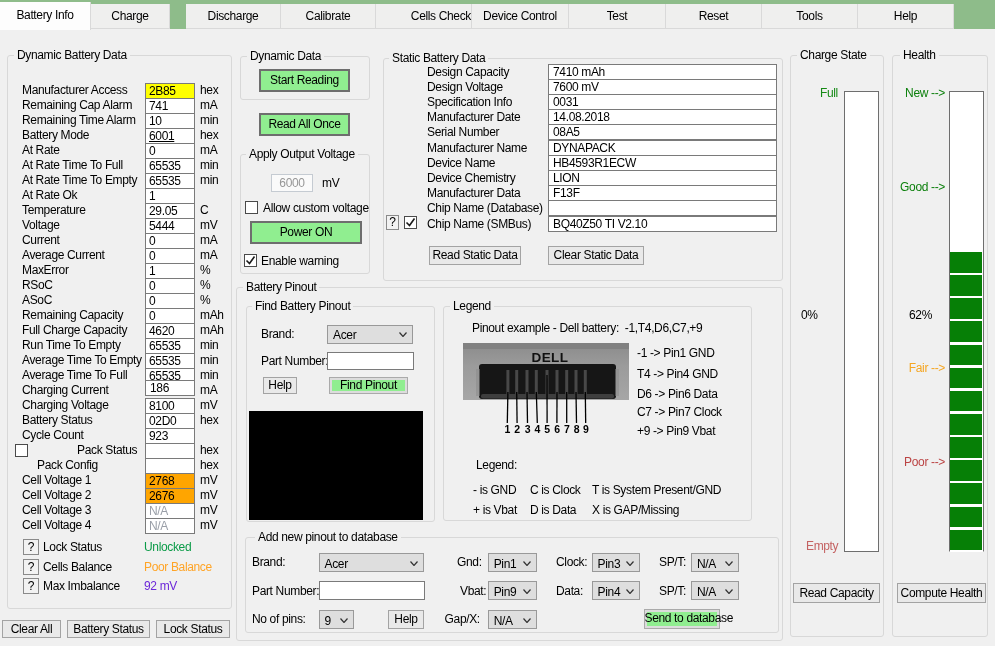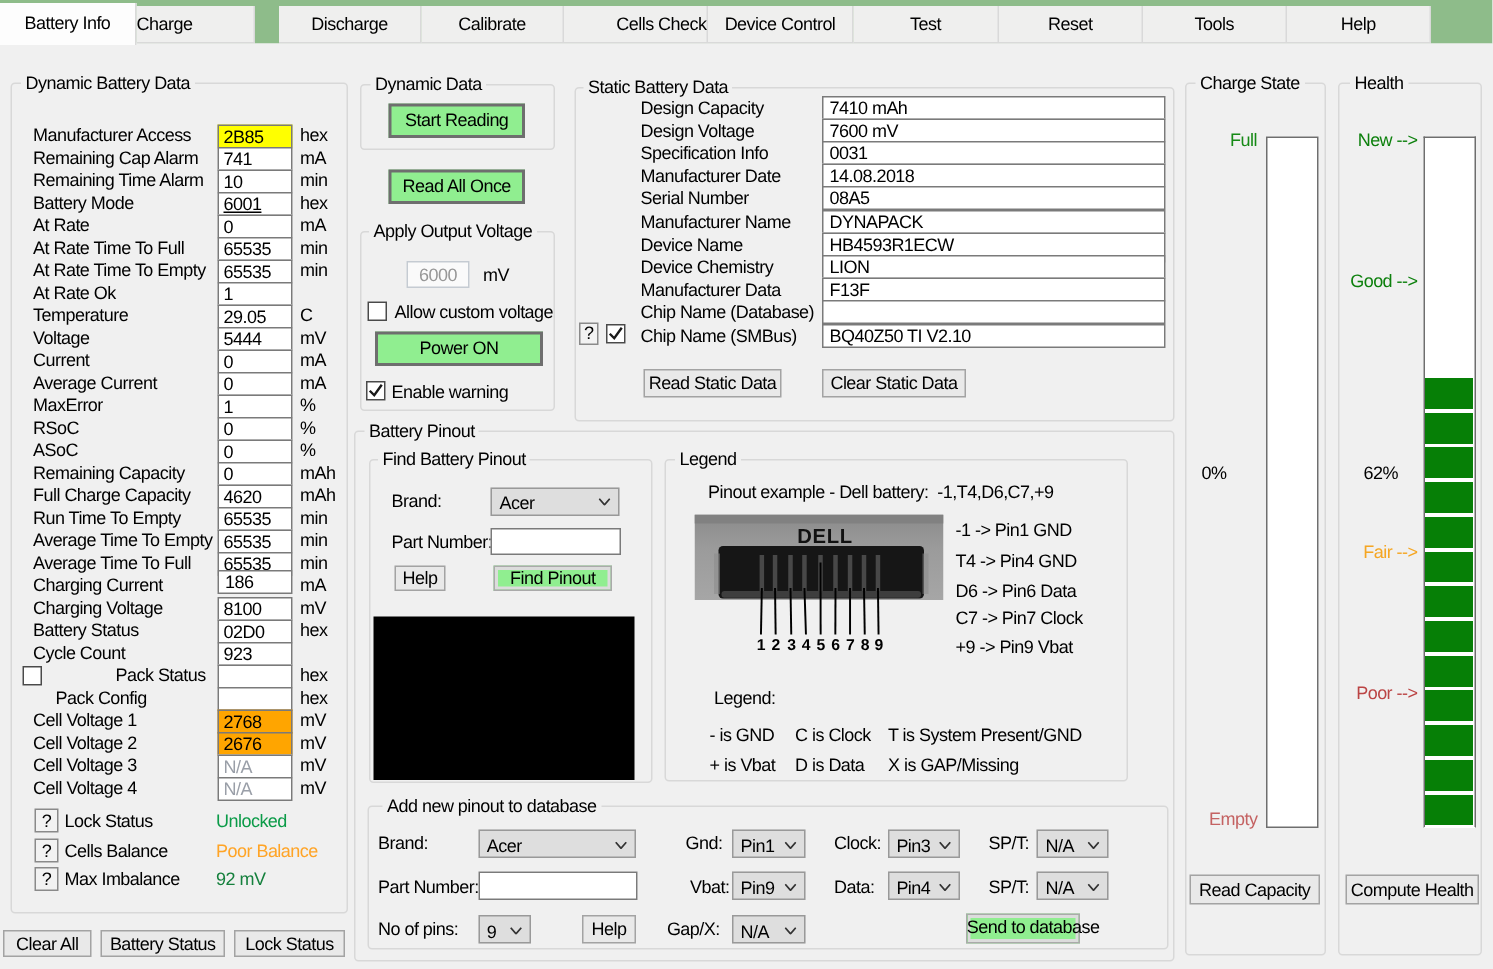--- a/index.html
+++ b/index.html
@@ -14,21 +14,21 @@
 .gbtn2{position:absolute;background:#90ee90;border:1px solid #aaa;box-shadow:inset 0 0 0 2px #dcdcdc;text-align:center;white-space:nowrap;}
 .cmb{position:absolute;background:#dedede;border:1px solid #999;}
 .cmb .tx{position:absolute;left:5px;top:1.5px;line-height:15px;}
 .cmb svg{position:absolute;right:5px;top:6px;}
 .cb{position:absolute;width:13px;height:13px;background:#fff;border:1px solid #4a4a4a;}
 .qb{position:absolute;background:#f2f2f2;border:1px solid #8a8a8a;text-align:center;}
 </style></head>
 <body>
 
 <div class="abs" style="left:0;top:0;width:995px;height:29px;background:#8ebc8a;"></div>
-<div class="abs" style="left:91px;top:3.5px;width:79px;height:25px;background:#efefee;border-right:1px solid #d9d9d9;border-bottom:1px solid #d9d9d9;line-height:24px;">Charge</div>
+<div class="abs" style="left:91px;top:3.5px;width:79px;height:25px;background:#efefee;border-right:1px solid #d9d9d9;border-bottom:1px solid #d9d9d9;text-align:center;line-height:24px;">Charge</div>
 <div class="abs" style="left:186px;top:3.5px;width:95px;height:25px;background:#efefee;border-right:1px solid #d9d9d9;border-bottom:1px solid #d9d9d9;text-align:center;line-height:24px;">Discharge</div>
 <div class="abs" style="left:281px;top:3.5px;width:95px;height:25px;background:#efefee;border-right:1px solid #d9d9d9;border-bottom:1px solid #d9d9d9;text-align:center;line-height:24px;">Calibrate</div>
 <div class="abs" style="left:376px;top:3.5px;width:96px;height:25px;background:#efefee;border-right:1px solid #d9d9d9;border-bottom:1px solid #d9d9d9;text-align:right;line-height:24px;">Cells Check</div>
 <div class="abs" style="left:472px;top:3.5px;width:97px;height:25px;background:#efefee;border-right:1px solid #d9d9d9;border-bottom:1px solid #d9d9d9;text-align:center;line-height:24px;">Device Control</div>
 <div class="abs" style="left:569px;top:3.5px;width:97px;height:25px;background:#efefee;border-right:1px solid #d9d9d9;border-bottom:1px solid #d9d9d9;text-align:center;line-height:24px;">Test</div>
 <div class="abs" style="left:666px;top:3.5px;width:96px;height:25px;background:#efefee;border-right:1px solid #d9d9d9;border-bottom:1px solid #d9d9d9;text-align:center;line-height:24px;">Reset</div>
 <div class="abs" style="left:762px;top:3.5px;width:96px;height:25px;background:#efefee;border-right:1px solid #d9d9d9;border-bottom:1px solid #d9d9d9;text-align:center;line-height:24px;">Tools</div>
 <div class="abs" style="left:858px;top:3.5px;width:96px;height:25px;background:#efefee;border-right:1px solid #d9d9d9;border-bottom:1px solid #d9d9d9;text-align:center;line-height:24px;">Help</div>
 <div class="abs" style="left:0;top:29px;width:995px;height:617px;background:#f0f0f0;"></div>
 <div class="abs" style="left:0;top:1.5px;width:91px;height:28.5px;background:#fdfdfd;border-right:1px solid #d9d9d9;text-align:center;line-height:27px;">Battery Info</div>
@@ -142,21 +142,21 @@
 <div class="inp" style="left:145px;top:517.5px;width:50px;height:16.0px;padding:1px 0 0 3px;line-height:13px;"><span style="color:#9a9fa8;">N/A</span></div>
 <div class="lbl" style="left:200px;top:517.5px;">mV</div>
 <div class="qb" style="left:23px;top:538.7px;width:16px;height:16px;line-height:14px;">?</div>
 <div class="lbl" style="left:43px;top:539.7px;">Lock Status</div>
 <div class="lbl" style="left:144px;top:539.7px;"><span style="color:#0b9b48;">Unlocked</span></div>
 <div class="qb" style="left:23px;top:558.6px;width:16px;height:16px;line-height:14px;">?</div>
 <div class="lbl" style="left:43px;top:559.6px;">Cells Balance</div>
 <div class="lbl" style="left:144px;top:559.6px;"><span style="color:#ffa426;">Poor Balance</span></div>
 <div class="qb" style="left:23px;top:578.1px;width:16px;height:16px;line-height:14px;">?</div>
 <div class="lbl" style="left:43px;top:579.1px;">Max Imbalance</div>
-<div class="lbl" style="left:144px;top:579.1px;"><span style="color:#15803d;">92 mV</span></div>
+<div class="lbl" style="left:144px;top:579.1px;"><span style="color:#6d28d9;">92 mV</span></div>
 <div class="btn" style="left:2px;top:620px;width:59px;height:18px;line-height:16px;">Clear All</div>
 <div class="btn" style="left:67px;top:620px;width:83px;height:18px;line-height:16px;">Battery Status</div>
 <div class="btn" style="left:156px;top:620px;width:74px;height:18px;line-height:16px;">Lock Status</div>
 <div class="gbtn" style="left:259px;top:69px;width:91px;height:23px;line-height:19px;">Start Reading</div>
 <div class="gbtn" style="left:259px;top:113px;width:91px;height:23px;line-height:19px;">Read All Once</div>
 <div class="inp" style="left:271px;top:173.5px;width:42px;height:18px;background:#fafafa;border-color:#c5cbd2;color:#979797;text-align:center;line-height:16px;">6000</div>
 <div class="lbl" style="left:322px;top:176px;">mV</div>
 <div class="cb" style="left:245px;top:201px;"></div>
 <div class="lbl" style="left:263px;top:201px;">Allow custom voltage</div>
 <div class="gbtn" style="left:250px;top:221px;width:112px;height:23px;line-height:19px;">Power ON</div>

